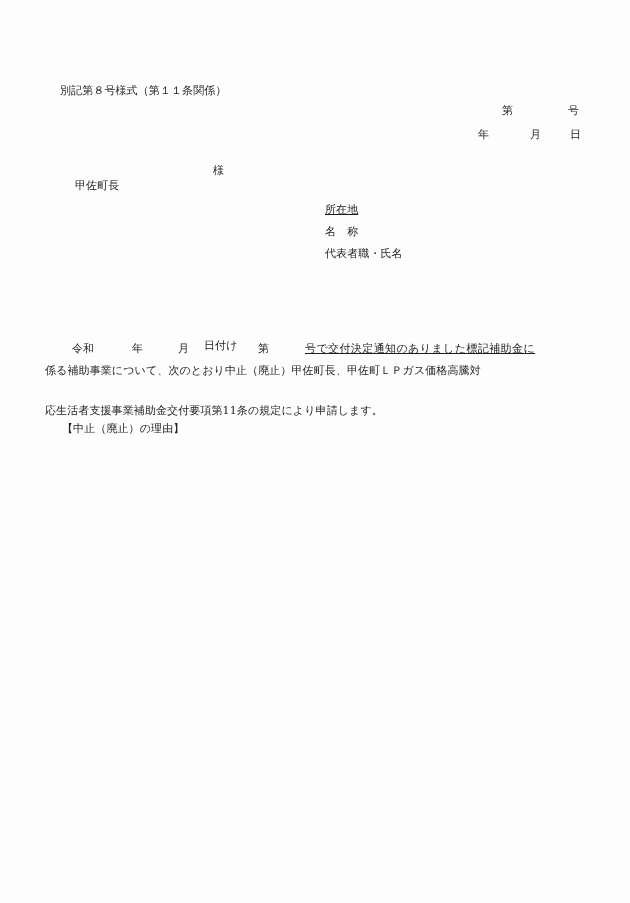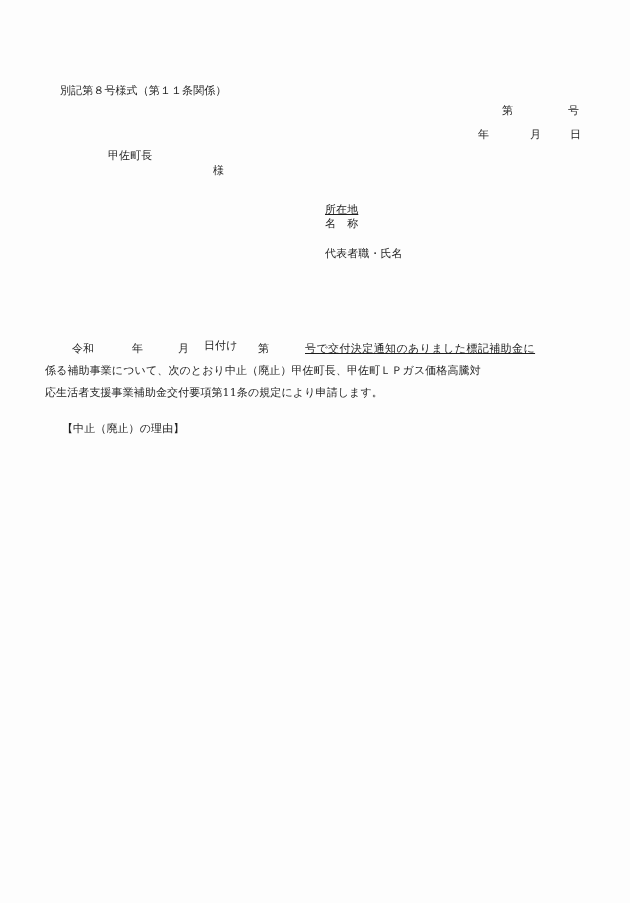--- a/index.html
+++ b/index.html
@@ -37,38 +37,38 @@
     <span class="t" style="left:568px; top:103px;">号</span>
   </div>
 
   <div>
     <span class="t" style="left:478px; top:127px;">年</span>
     <span class="t" style="left:530px; top:127px;">月</span>
     <span class="t" style="left:570px; top:127px;">日</span>
   </div>
 
   <div>
-    <span class="t" style="left:75px; top:148px;margin-left:33px;">甲佐町長</span>
+    <span class="t" style="left:75px; top:178px;">甲佐町長</span>
     <span class="t" style="left:213px; top:163px;">様</span>
   </div>
 
   <div>
     <div class="t" style="left:325px; top:202px;text-decoration:underline;">所在地</div>
-    <div class="t" style="left:325px; top:216px;">名　称</div>
+    <div class="t" style="left:325px; top:224px;">名　称</div>
     <div class="t" style="left:325px; top:246px;text-align:right;">代表者職・氏名</div>
   </div>
 
 
   <div>
     <span class="t" style="left:72px; top:341px;">令和</span>
     <span class="t" style="left:132px; top:341px;">年</span>
     <span class="t" style="left:178px; top:341px;">月</span>
     <span class="t" style="left:204px; top:338px;">日付け</span>
     <span class="t" style="left:258px; top:341px;">第</span>
     <span class="t tail" style="left:305px; top:341px;">号で交付決定通知のありました標記補助金に</span>
   </div>
 
   <div class="t" style="left:45px; top:363px;">係る補助事業について、次のとおり中止（廃止）甲佐町長、甲佐町ＬＰガス価格高騰対</div>
-  <div class="t" style="left:45px; top:385px;">応生活者支援事業補助金交付要項第11条の規定により申請します。</div>
+  <div class="t" style="left:45px; top:403px;">応生活者支援事業補助金交付要項第11条の規定により申請します。</div>
 
   <div class="t" style="left:62px; top:421px;font-family:Liberation Serif, serif;">【中止（廃止）の理由】</div>
 
 </div>
 
 </body></html>

